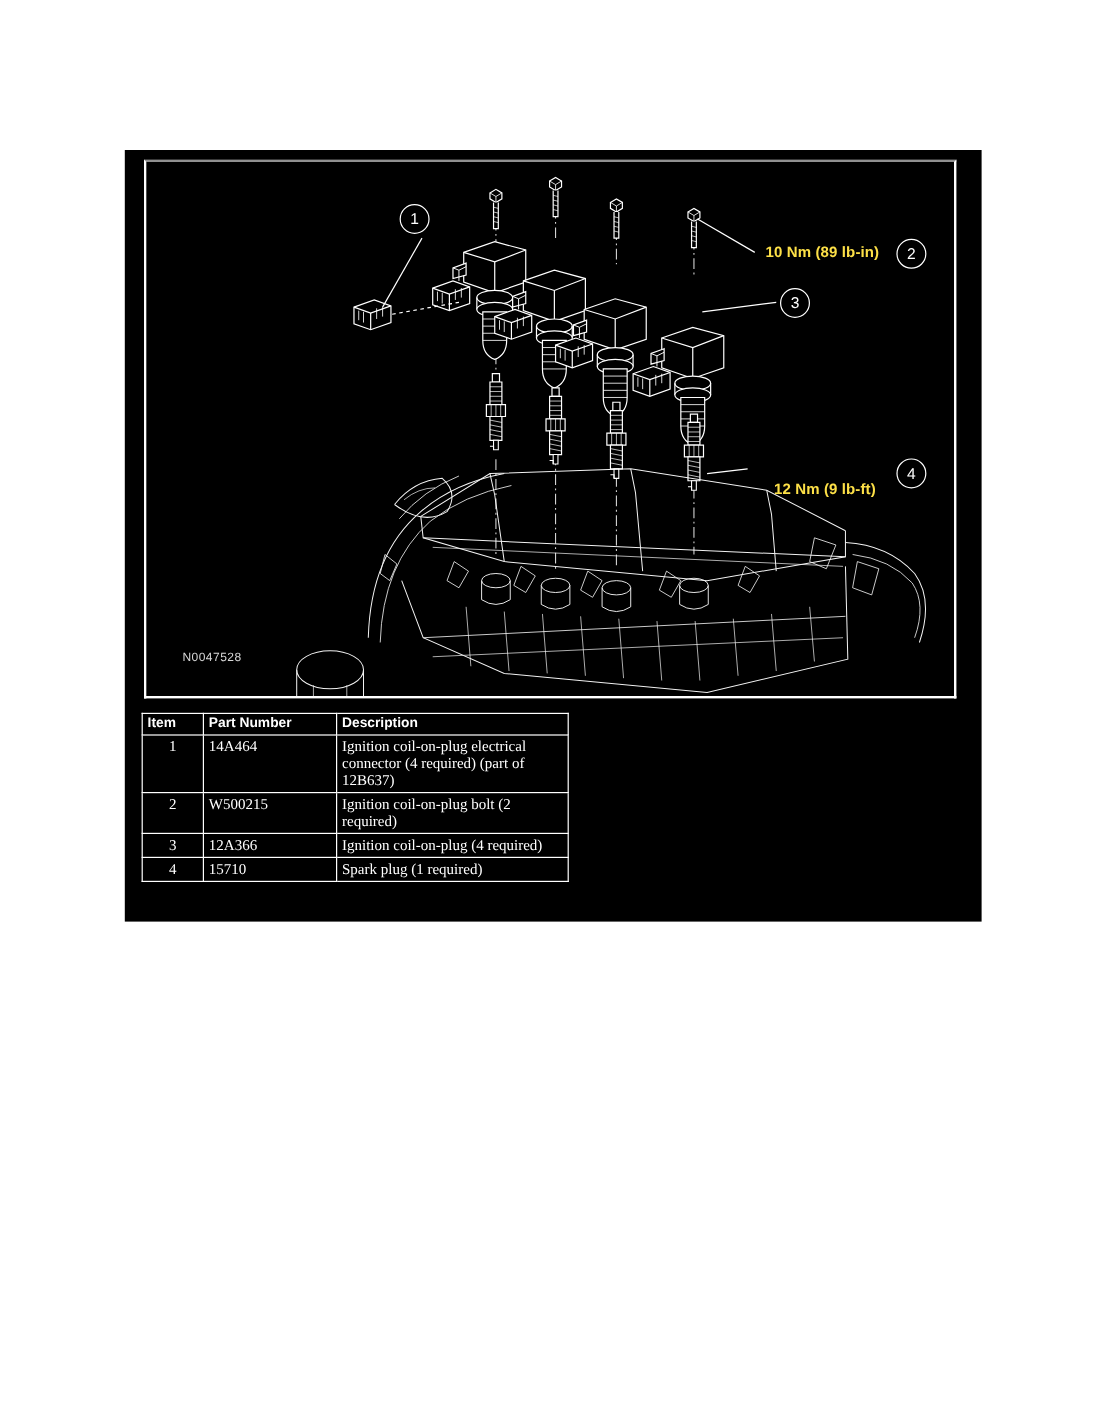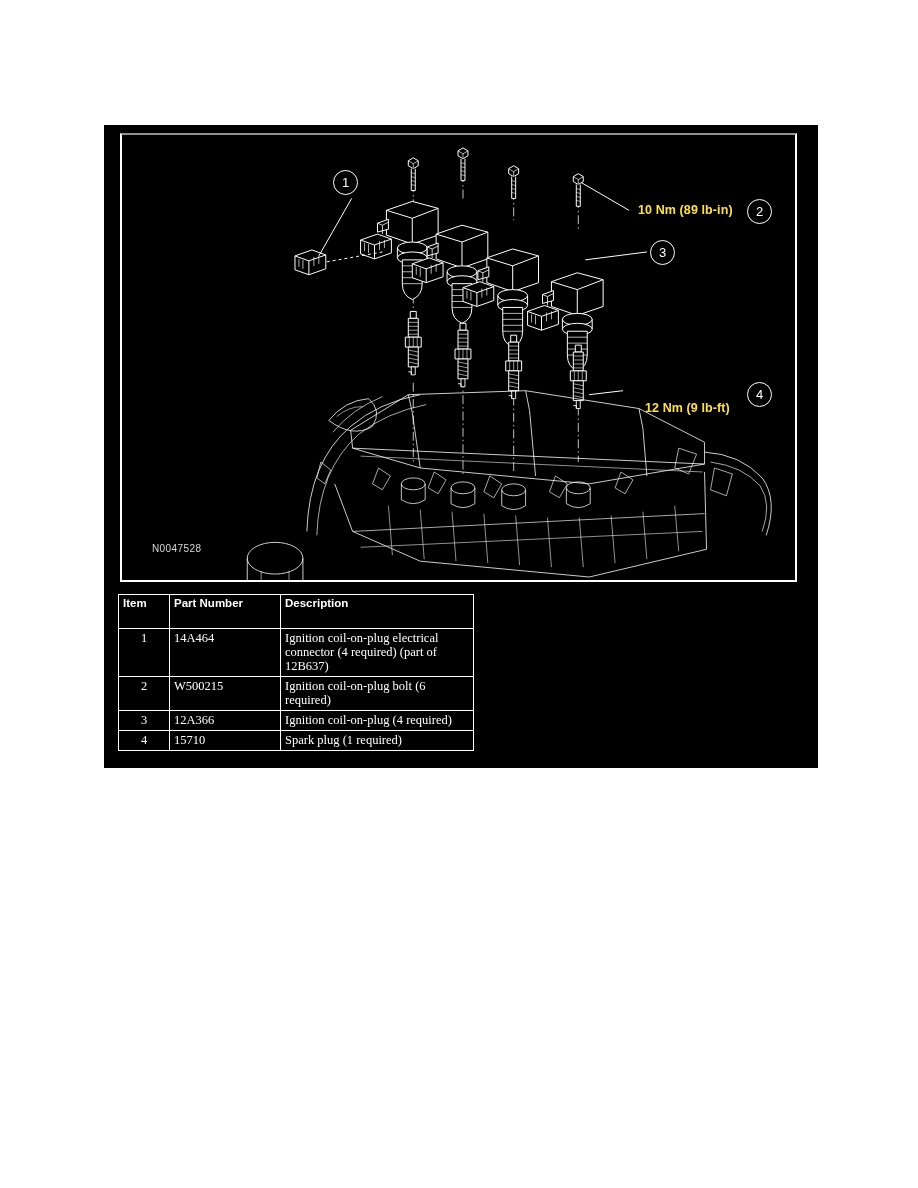--- a/index.html
+++ b/index.html
@@ -116,21 +116,21 @@
     color: #ffffff;
     vertical-align: top;
     padding: 2px 4px 3px 4px;
   }
   #parts-table th {
     font-family: "Liberation Sans", sans-serif;
     font-size: 11.5px;
     font-weight: bold;
     text-align: left;
     padding-top: 2px;
-    padding-bottom: 18px;
+    padding-bottom: 2px;
     line-height: 1.15;
   }
   #parts-table td {
     font-family: "Liberation Serif", serif;
     font-size: 12.5px;
     line-height: 1.12;
   }
   .col-item  { width: 42px;  }
   .col-part  { width: 102px; margin-top: 16px; }
   .col-desc  { width: 184px; }
@@ -350,21 +350,21 @@
       </thead>
       <tbody>
         <tr>
           <td class="cell-item">1</td>
           <td>14A464</td>
           <td>Ignition coil-on-plug electrical connector (4 required) (part of 12B637)</td>
         </tr>
         <tr>
           <td class="cell-item">2</td>
           <td>W500215</td>
-          <td>Ignition coil-on-plug bolt (6 required)</td>
+          <td>Ignition coil-on-plug bolt (2 required)</td>
         </tr>
         <tr>
           <td class="cell-item">3</td>
           <td>12A366</td>
           <td>Ignition coil-on-plug (4 required)</td>
         </tr>
         <tr>
           <td class="cell-item">4</td>
           <td>15710</td>
           <td>Spark plug (1 required)</td>

